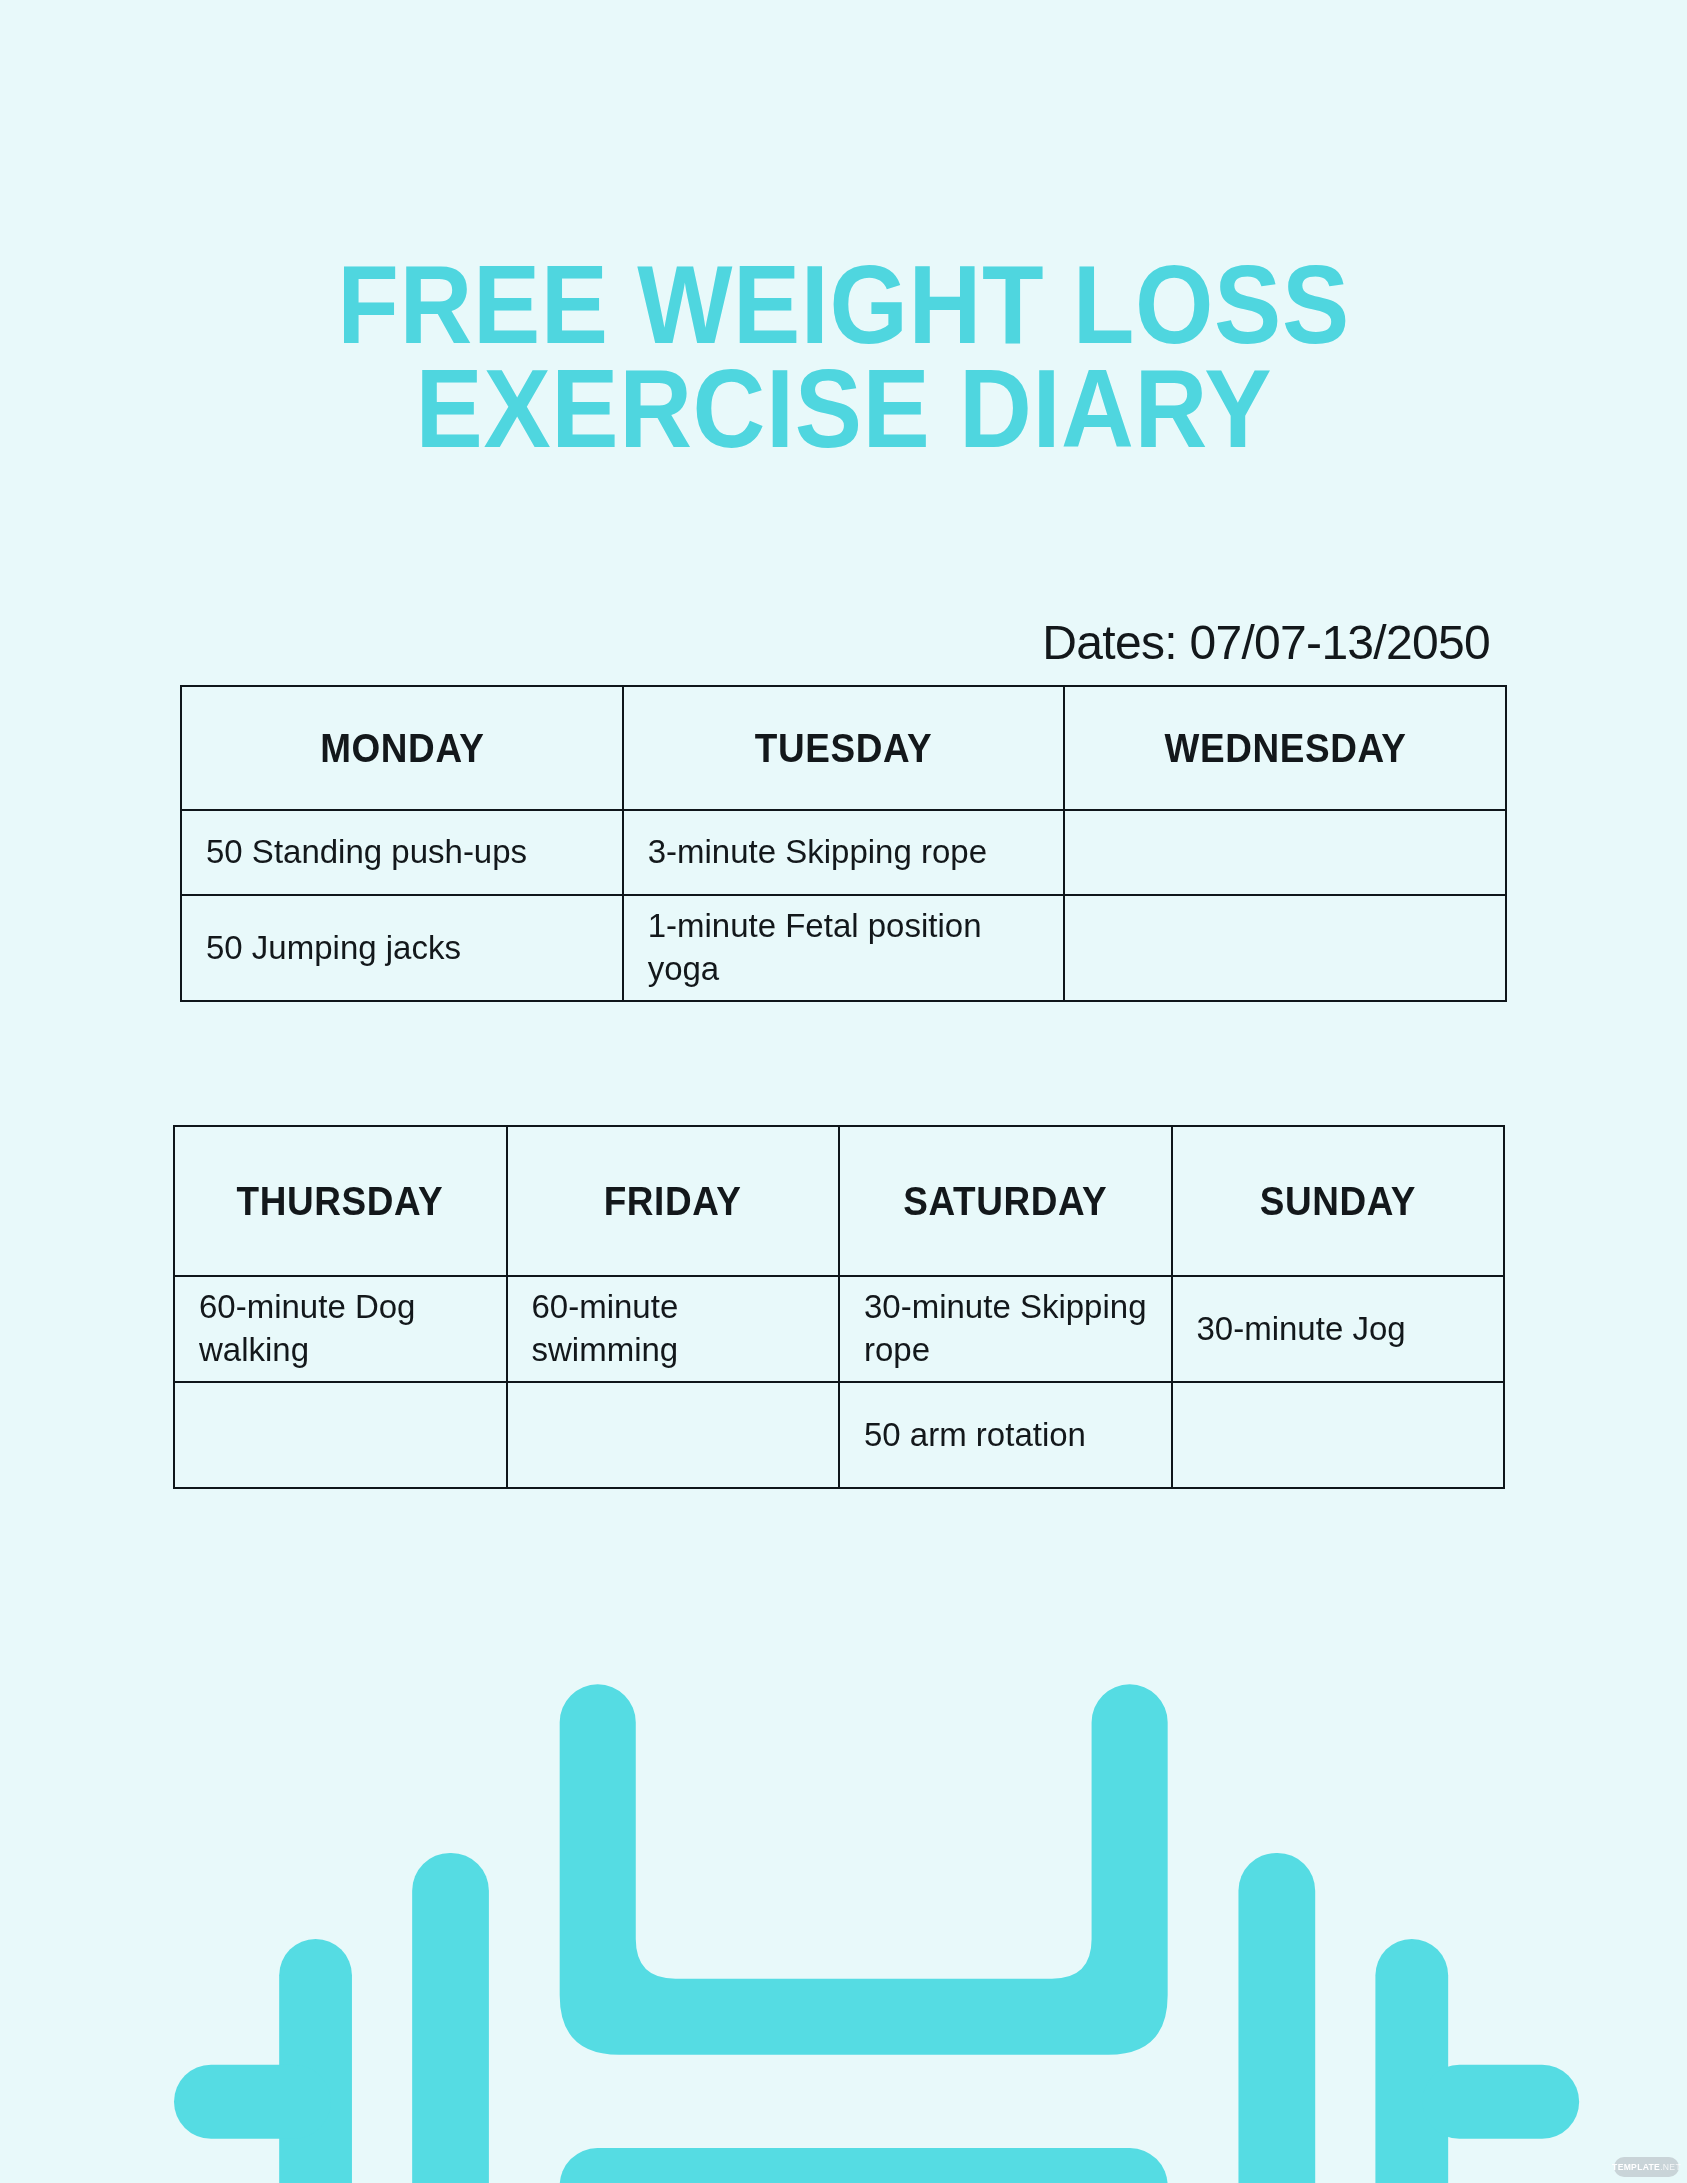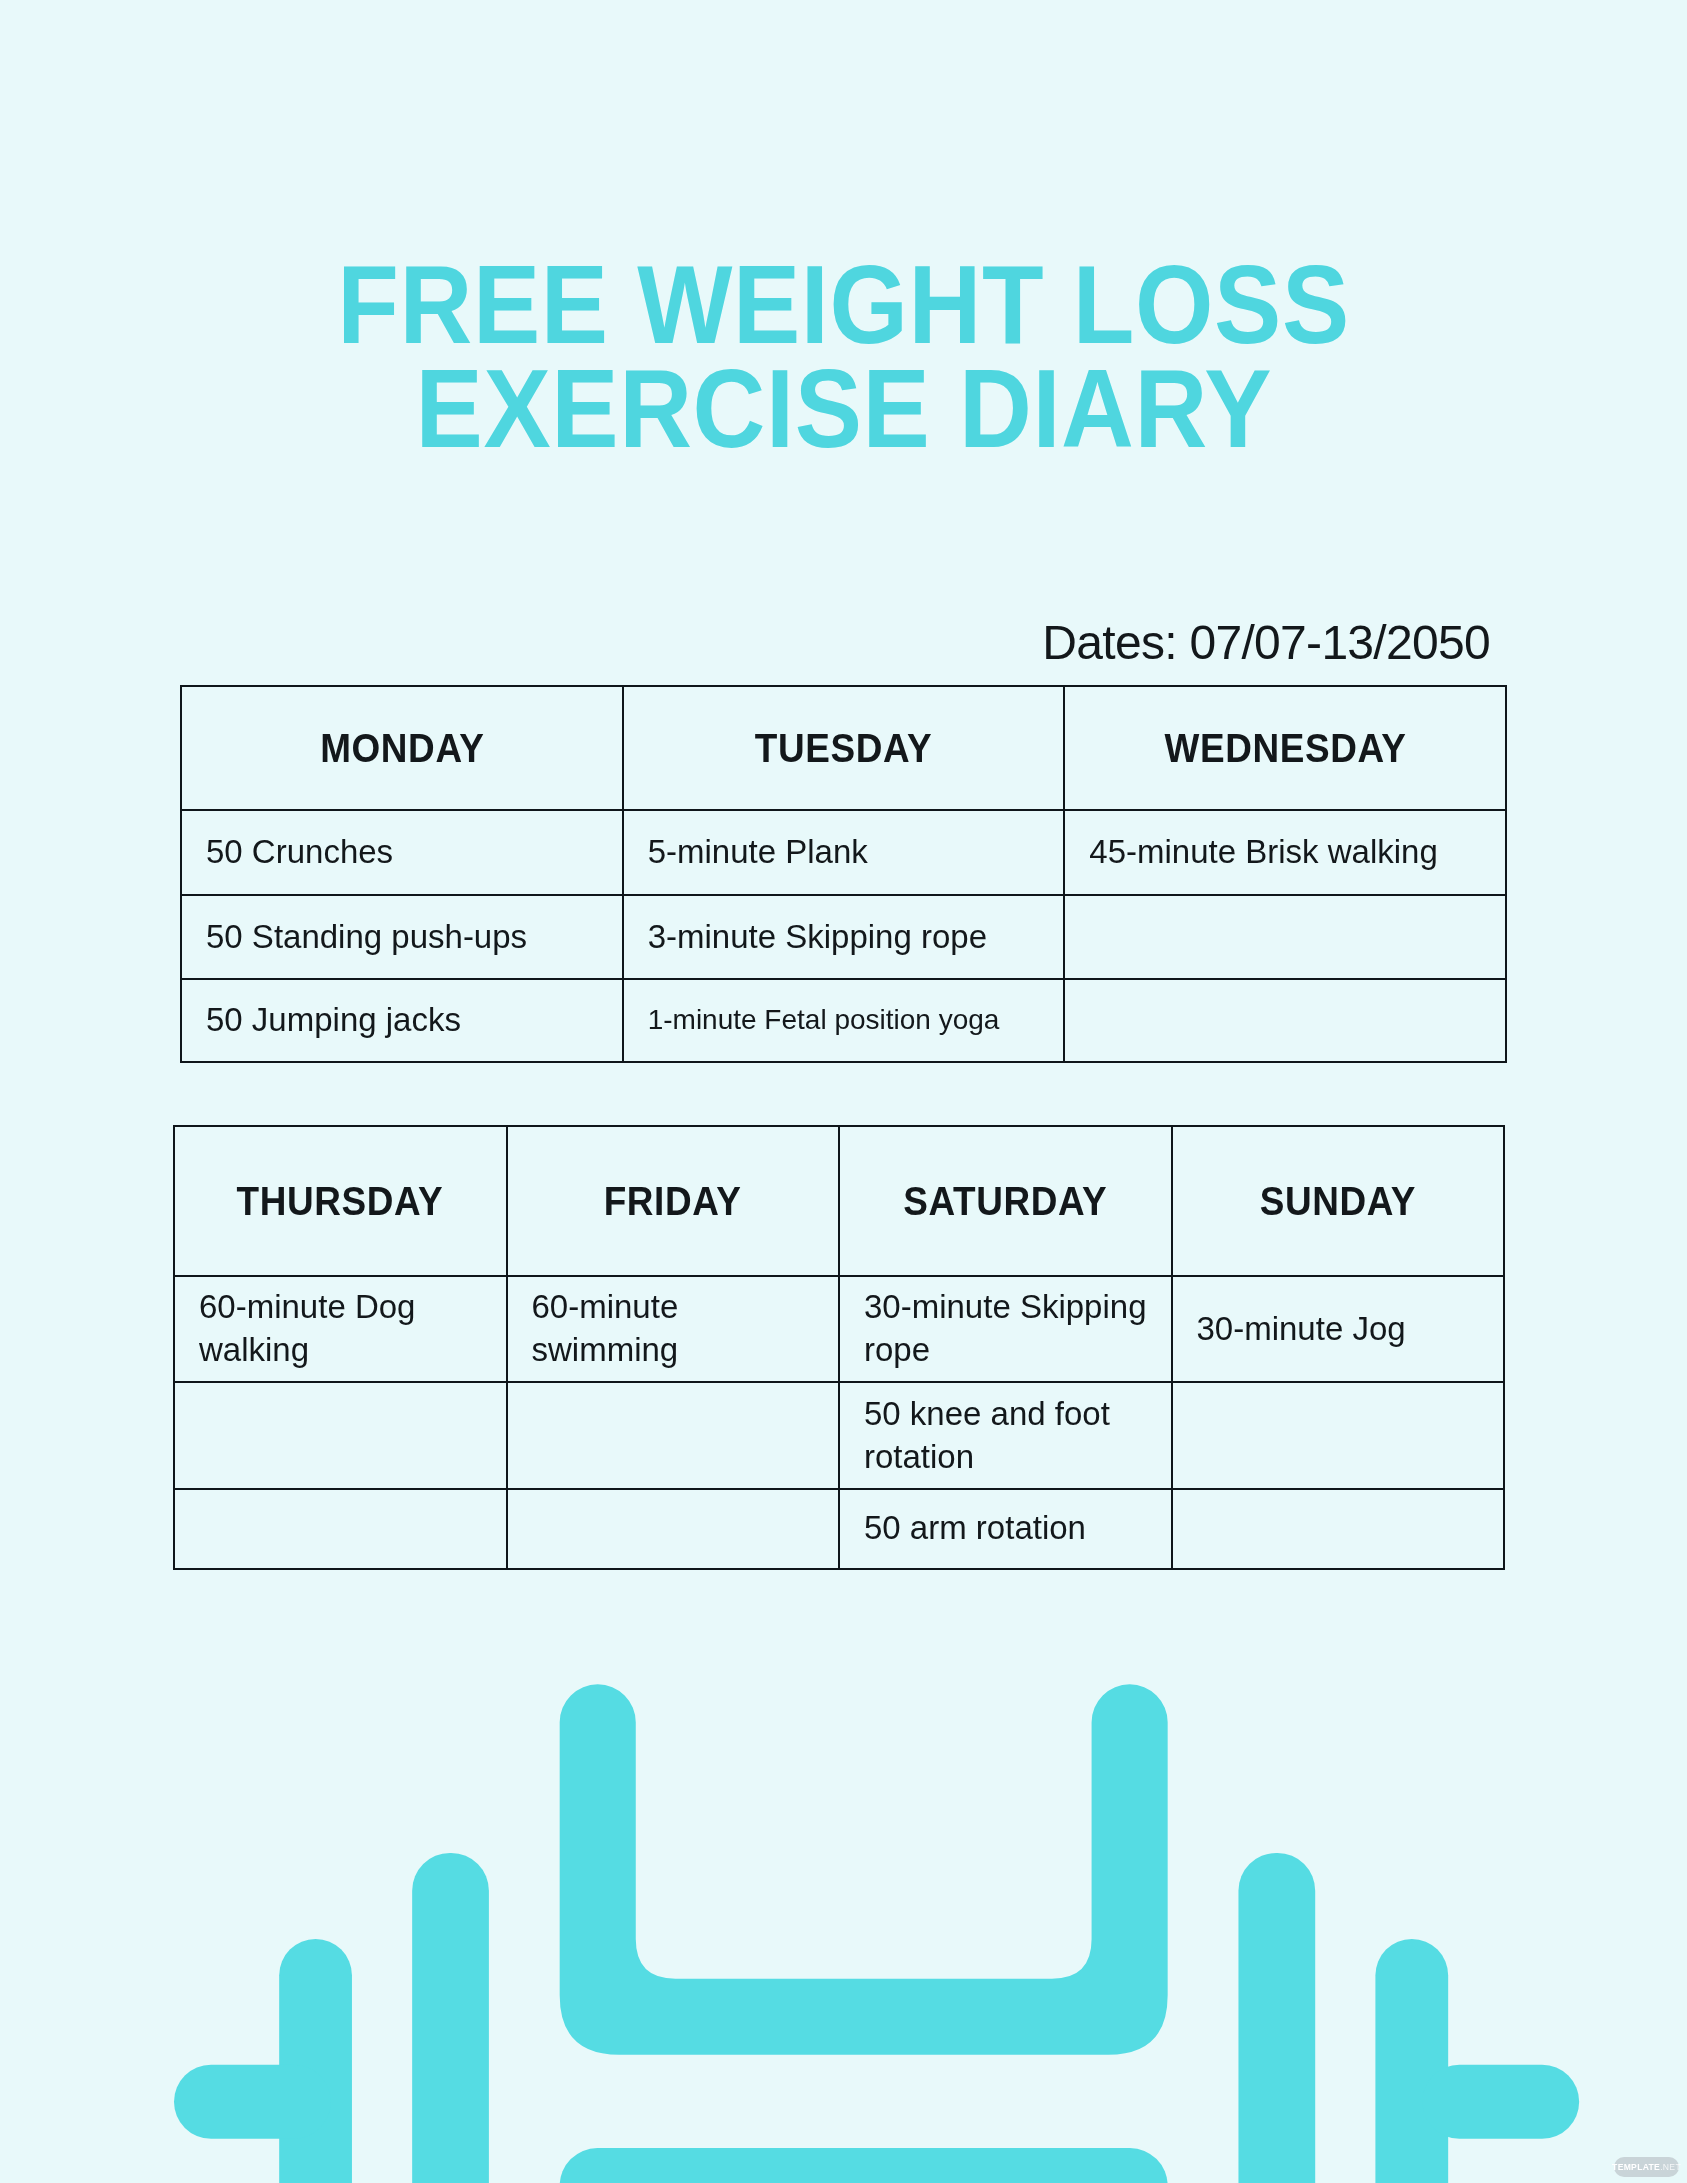--- a/index.html
+++ b/index.html
@@ -68,25 +68,20 @@
   <table id="table1">
       <thead>
         <tr>
           <th><span class="condense">MONDAY</span></th>
           <th><span class="condense">TUESDAY</span></th>
           <th><span class="condense">WEDNESDAY</span></th>
         </tr>
       </thead>
       <tbody>
         <tr>
-          <td>50 Crunches</td>
-          <td>5-minute Plank</td>
-          <td>45-minute Brisk walking</td>
-        </tr>
-        <tr>
           <td>50 Standing push-ups</td>
           <td>3-minute Skipping rope</td>
           <td></td>
         </tr>
         <tr>
           <td>50 Jumping jacks</td>
           <td>1-minute Fetal position yoga</td>
           <td></td>
         </tr>
       </tbody>
@@ -99,26 +94,20 @@
           <th><span class="condense">SATURDAY</span></th>
           <th><span class="condense">SUNDAY</span></th>
         </tr>
       </thead>
       <tbody>
         <tr>
           <td>60-minute Dog walking</td>
           <td>60-minute swimming</td>
           <td>30-minute Skipping rope</td>
           <td>30-minute Jog</td>
-        </tr>
-        <tr>
-          <td></td>
-          <td></td>
-          <td>50 knee and foot rotation</td>
-          <td></td>
         </tr>
         <tr>
           <td></td>
           <td></td>
           <td>50 arm rotation</td>
           <td></td>
         </tr>
       </tbody>
     </table>
 

